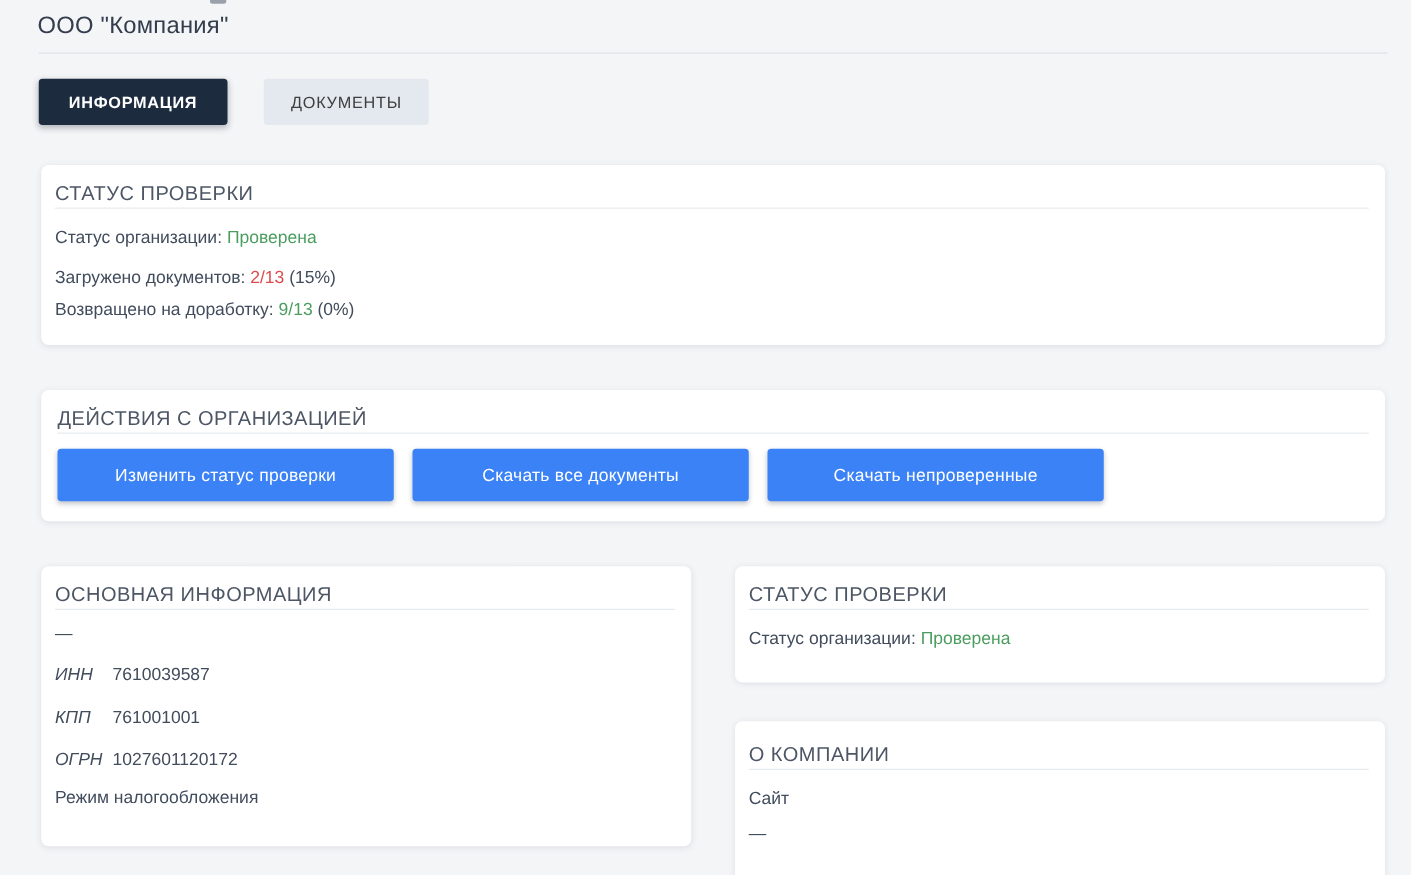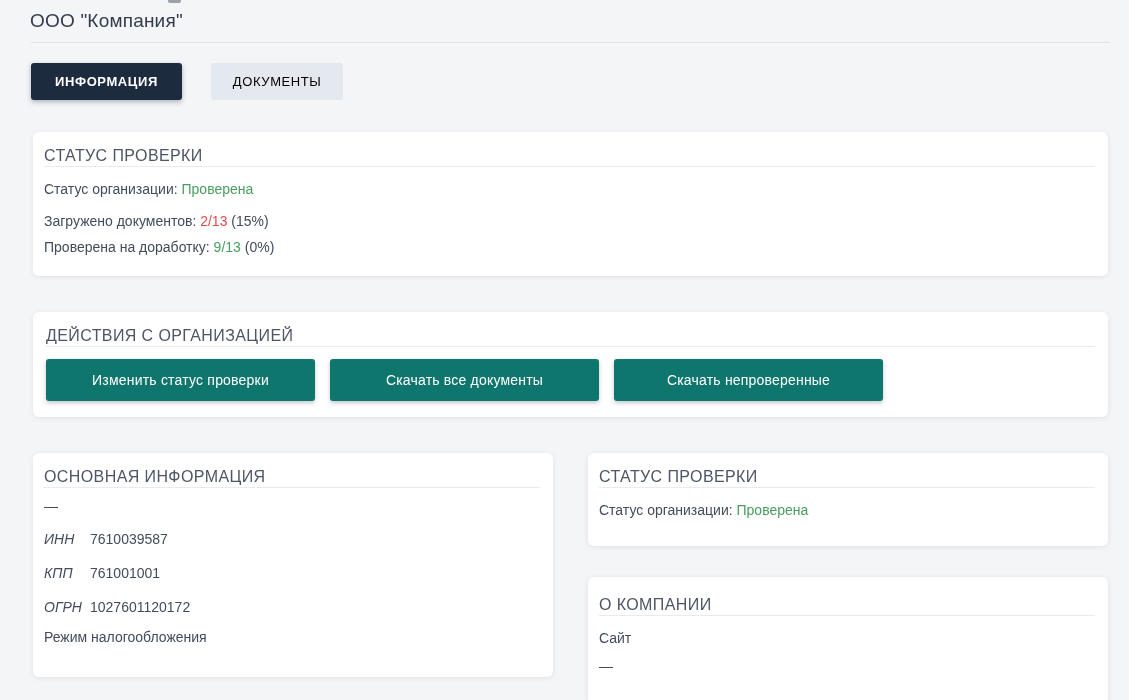--- a/index.html
+++ b/index.html
@@ -29,21 +29,21 @@
     height: 37px; border: none; border-radius: 3px;
     font-family: "Liberation Sans", sans-serif;
     font-size: 13px; letter-spacing: 0.6px; cursor: pointer;
   }
   .tab.active {
     background: #1d2b3f; color: #ffffff; font-weight: 600;
     padding: 0 24px;
     box-shadow: 0 2px 5px rgba(20,30,50,0.3);
   }
   .tab.inactive {
-    background: #e4e8ef; color: #000000; font-weight: 500;
+    background: #e4e8ef; color: #404040; font-weight: 500;
     padding: 0 22px;
   }
   .card {
     background: #ffffff; border-radius: 6px;
     box-shadow: 0 1px 5px rgba(40,50,70,0.10);
   }
   .card h2 {
     margin: 0; font-size: 16px; font-weight: 500;
     color: #4d5665; letter-spacing: 0.4px; line-height: 15px;
     padding-bottom: 3px; border-bottom: 1px solid #e7ebf0;
@@ -51,21 +51,21 @@
   .card p { margin: 12px 0 0; font-size: 14px; line-height: 20px; color: #414c5c; }
   .card p.tight { margin-top: 6px; }
   .green { color: #4a9d5f; }
   .red { color: #dd4b4e; }
 
   #card-status   { margin: 32px 21px 0 33px; padding: 16px 13px 19px 11px; }
   #card-actions  { margin: 36px 21px 0 33px; padding: 16px 13px 16px 13px; }
   .actions-row { display: flex; gap: 15px; margin-top: 12px; }
   .action-btn {
     width: 269px; height: 42px;
-    background: #0f766e; color: #ffffff;
+    background: #3b82f6; color: #ffffff;
     border: none; border-radius: 3px; cursor: pointer;
     font-family: "Liberation Sans", sans-serif;
     font-size: 14px; font-weight: 500; letter-spacing: 0.2px;
     box-shadow: 0 2px 4px rgba(20,30,50,0.25);
   }
   .columns { display: flex; gap: 35px; margin: 36px 21px 0 33px; align-items: flex-start; }
   .col { width: 520px; display: flex; flex-direction: column; }
   #card-maininfo { padding: 16px 13px 30px 11px; }
   #card-status-right { padding: 16px 13px 26px 11px; }
   #card-about { margin-top: 31px; padding: 20px 13px 30px 11px; }
@@ -85,21 +85,21 @@
 
 <div class="tabs">
   <button class="tab active">ИНФОРМАЦИЯ</button>
   <button class="tab inactive">ДОКУМЕНТЫ</button>
 </div>
 
 <section class="card" id="card-status">
   <h2>СТАТУС ПРОВЕРКИ</h2>
   <p><span>Статус организации:</span> <span class="green">Проверена</span></p>
   <p><span>Загружено документов:</span> <span class="red">2/13</span> <span>(15%)</span></p>
-  <p class="tight"><span>Проверена на доработку:</span> <span class="green">9/13</span> <span>(0%)</span></p>
+  <p class="tight"><span>Возвращено на доработку:</span> <span class="green">9/13</span> <span>(0%)</span></p>
 </section>
 
 <section class="card" id="card-actions">
   <h2>ДЕЙСТВИЯ С ОРГАНИЗАЦИЕЙ</h2>
   <div class="actions-row">
     <button class="action-btn">Изменить статус проверки</button>
     <button class="action-btn">Скачать все документы</button>
     <button class="action-btn">Скачать непроверенные</button>
   </div>
 </section>

